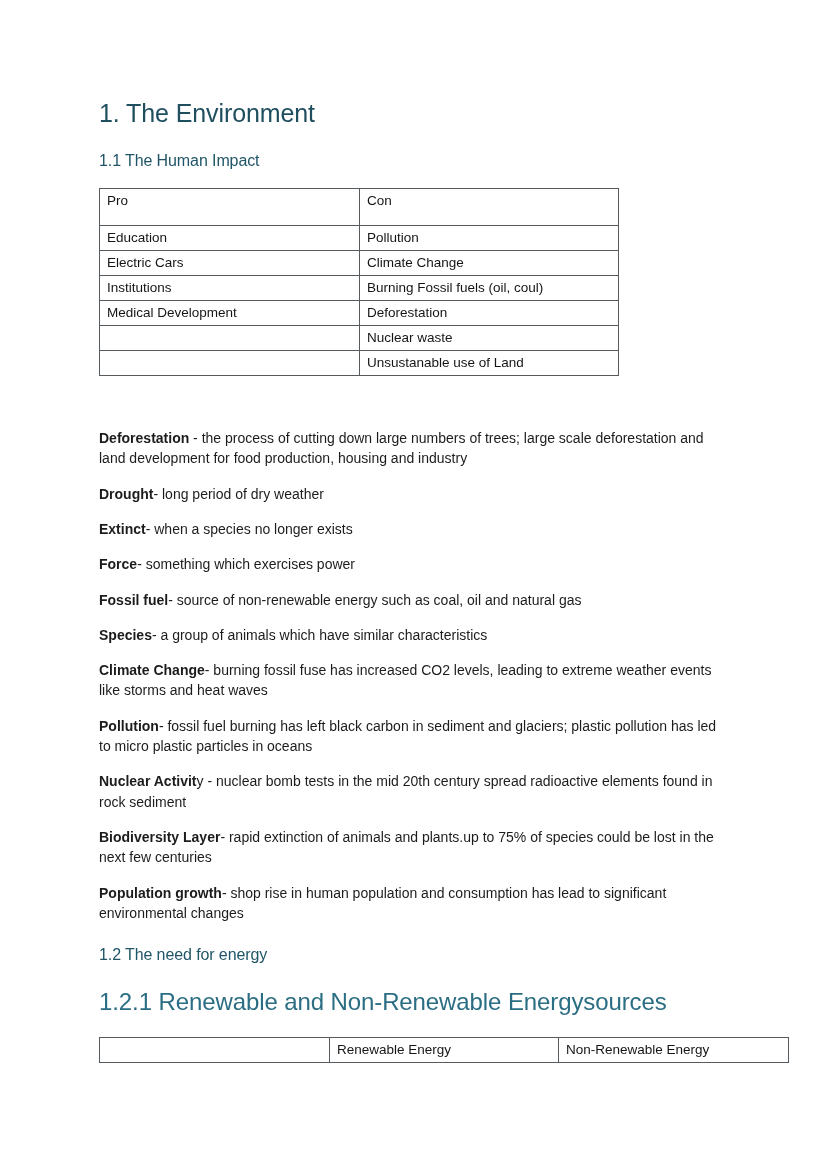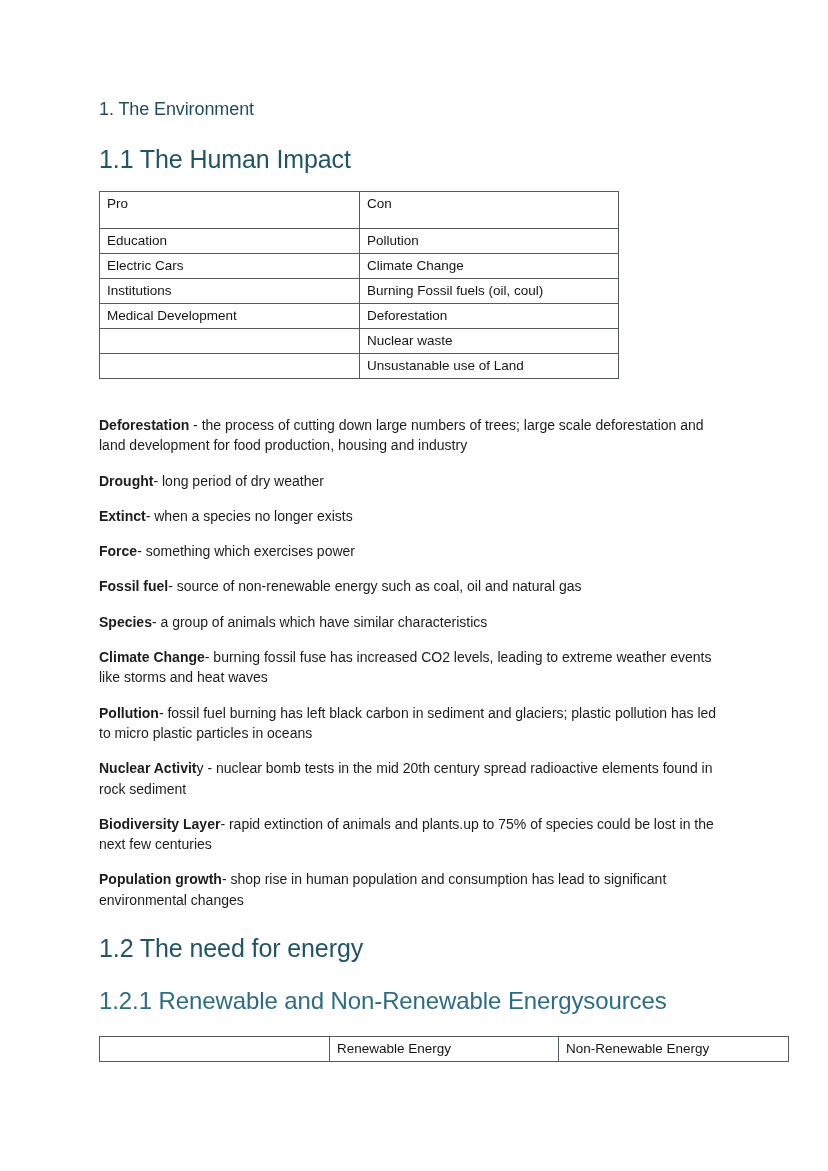--- a/index.html
+++ b/index.html
@@ -19,29 +19,29 @@
     width: 828px;
     height: 1171px;
     box-sizing: border-box;
     padding: 98px 40px 0 99px;
   }
   .content {
     width: 630px;
   }
 
   h1.doc-title {
-    font-size: 18px;
+    font-size: 25px;
     font-weight: 400;
     color: #1f4e5f;
     margin: 0 0 0 0;
     line-height: 1.25;
     letter-spacing: -0.1px;
   }
   h2.sec-title {
-    font-size: 25px;
+    font-size: 16px;
     font-weight: 400;
     color: #1f5567;
     margin: 22px 0 0 0;
     line-height: 1.3;
     letter-spacing: -0.1px;
   }
   h3.subsec-title {
     font-size: 24px;
     font-weight: 400;
     color: #2b6e83;
@@ -98,21 +98,21 @@
     margin: 0 0 15px 0;
     color: #1c1c1c;
   }
   .glossary p.entry:last-child {
     margin-bottom: 0;
   }
   .glossary .term {
     font-weight: bold;
   }
   .glossary-block {
-    margin-top: 36px;
+    margin-top: 52px;
   }
 </style>
 </head>
 <body>
 
 <div class="page">
   <div class="content">
 
     <h1 class="doc-title">1. The Environment</h1>
 

